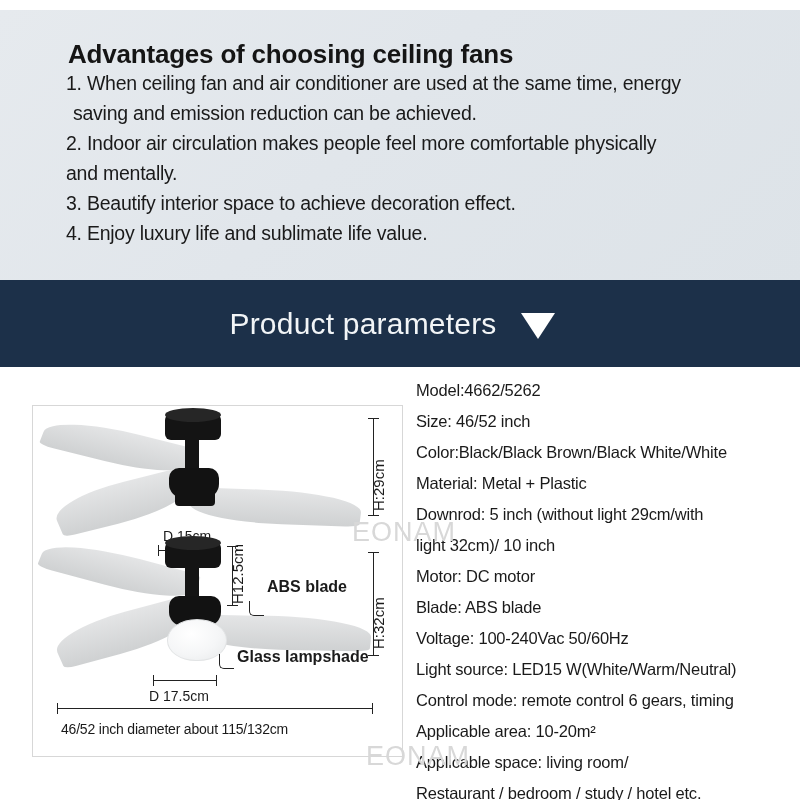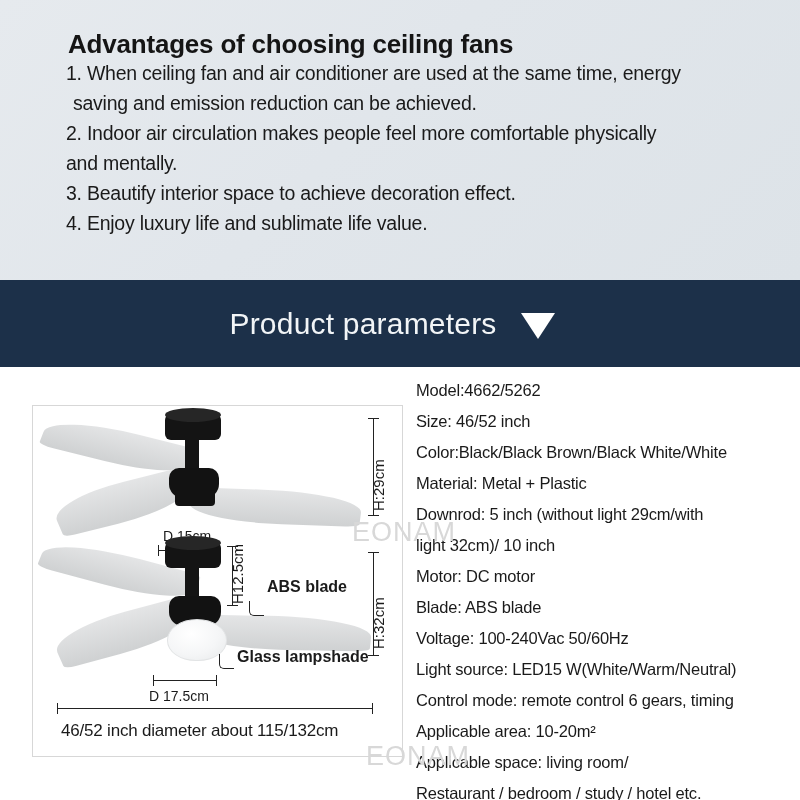--- a/index.html
+++ b/index.html
@@ -19,21 +19,21 @@
     position: relative;
     width: 800px;
     height: 800px;
     background: #ffffff;
   }
 
   
   .advantages-section {
     position: absolute;
     left: 0;
-    top: 0;
+    top: 10px;
     width: 800px;
     height: 280px;
     background: linear-gradient(135deg, #e6eaee 0%, #e1e6eb 45%, #dde3e8 100%);
     box-sizing: border-box;
   }
   .advantages-title {
     position: absolute;
     left: 68px;
     top: 12px;
     font-size: 26px;
@@ -206,21 +206,21 @@
     white-space: nowrap;
   }
   .leader {
     position: absolute;
     border-left: 1.4px solid #222;
     border-bottom: 1.4px solid #222;
     border-bottom-left-radius: 5px;
   }
   .bottom-caption {
     position: absolute;
-    font-size: 17px;
+    font-size: 14px;
     color: #1a1a1a;
     white-space: nowrap;
     letter-spacing: -0.2px;
   }
 
   
   .spec-list {
     position: absolute;
     left: 416px;
     top: 8px;

